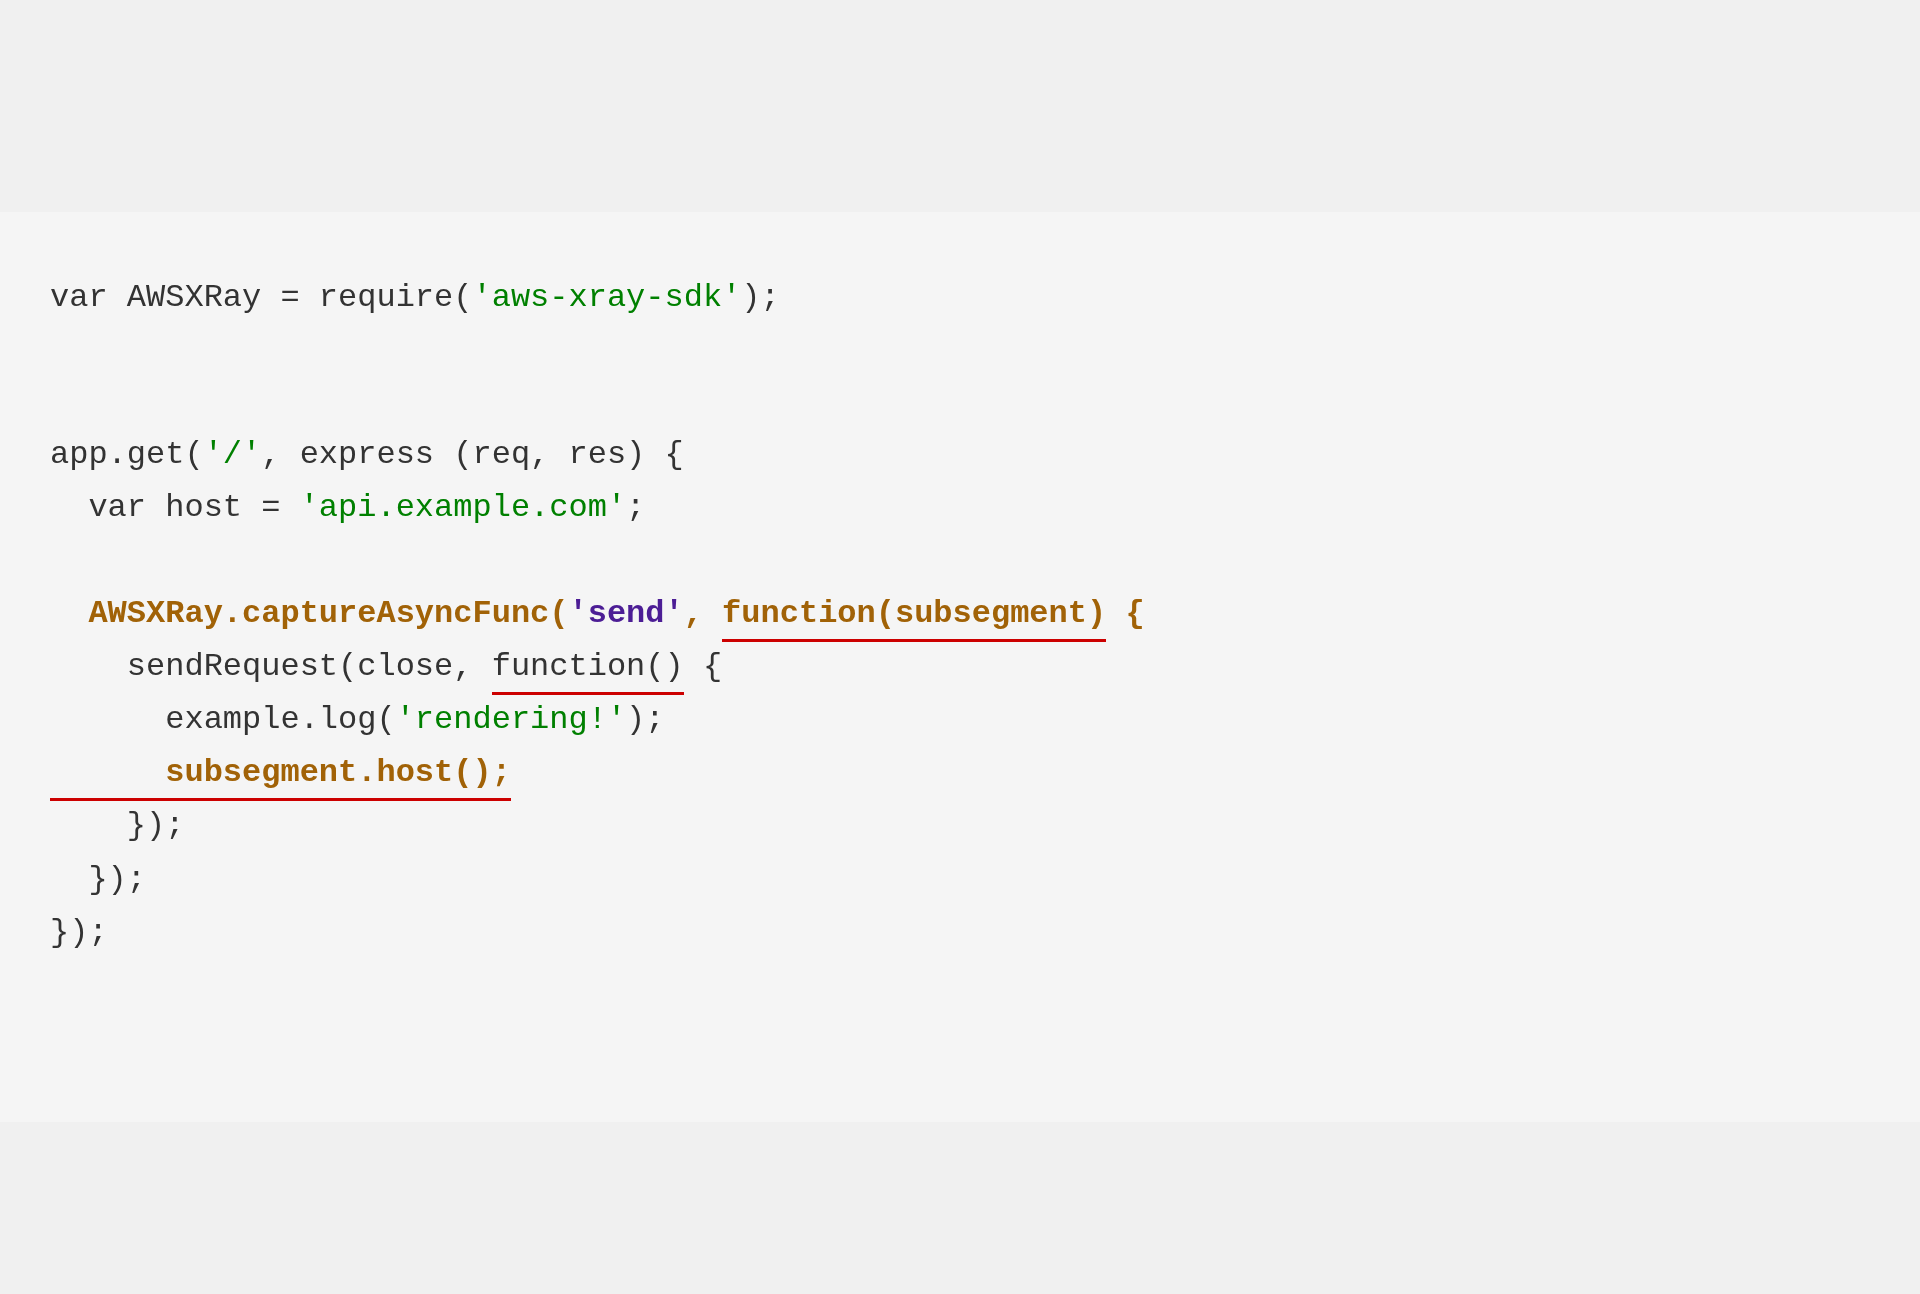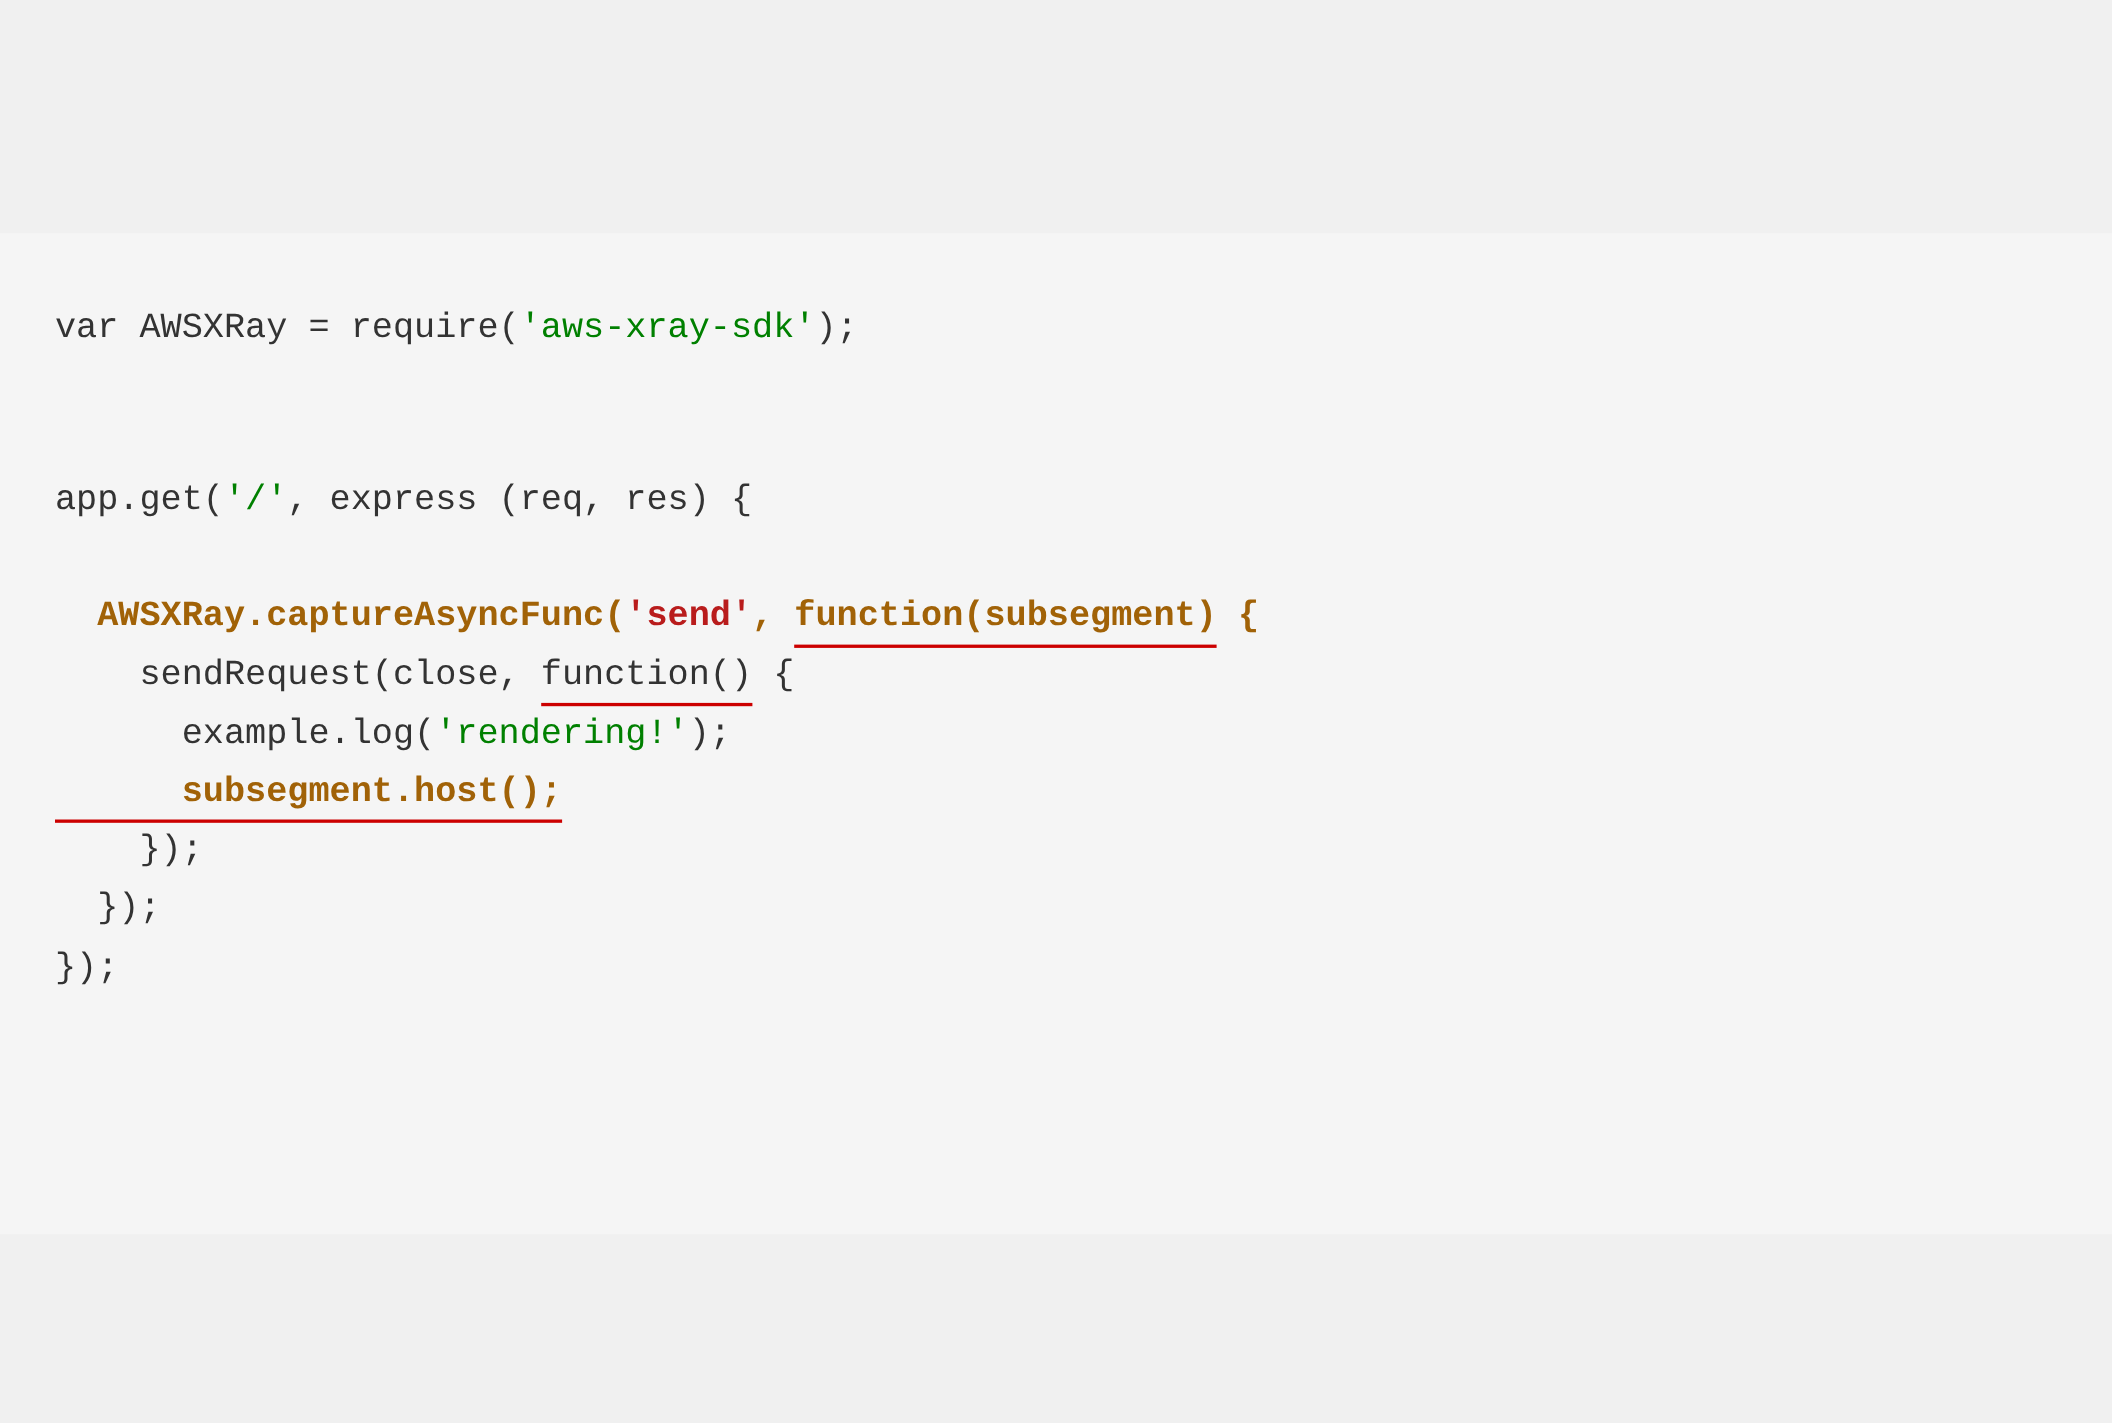--- a/index.html
+++ b/index.html
@@ -81,24 +81,25 @@
 
     <span class="line"><span class="normal">var AWSXRay = require(</span><span class="str">'aws-xray-sdk'</span><span class="normal">);</span></span>
 
     <span class="blank-line"></span>
 
 
     <span class="blank-line"></span>
 
     <span class="line"><span class="normal">app.get(</span><span class="str">'/'</span><span class="normal">, express (req, res) {</span></span>
 
+    <span class="line"><span class="normal">  var host = </span><span class="str">'api.example.com'</span><span class="normal">;</span></span>
 
     <span class="blank-line"></span>
 
-    <span class="line"><span class="green-bold">  AWSXRay.captureAsyncFunc(</span><span class="str" style="color:#b91c1c;font-weight:bold;">'send'</span><span class="green-bold">, </span><span class="green-bold underline-red-wavy">function(subsegment)</span><span class="green-bold"> {</span></span>
+    <span class="line"><span class="green-bold">  AWSXRay.captureAsyncFunc(</span><span class="str" style="color:#4c1d95;font-weight:bold;">'send'</span><span class="green-bold">, </span><span class="green-bold underline-red-wavy">function(subsegment)</span><span class="green-bold"> {</span></span>
 
     <span class="line"><span class="normal">    sendRequest(close, </span><span class="normal underline-red-wavy">function()</span><span class="normal"> {</span></span>
 
     <span class="line"><span class="normal">      example.log(</span><span class="str">'rendering!'</span><span class="normal">);</span></span>
 
 
     <span class="line"><span class="green-bold underline-red-wavy">      subsegment.host();</span></span>
 
     <span class="line"><span class="normal">    });</span></span>
 

